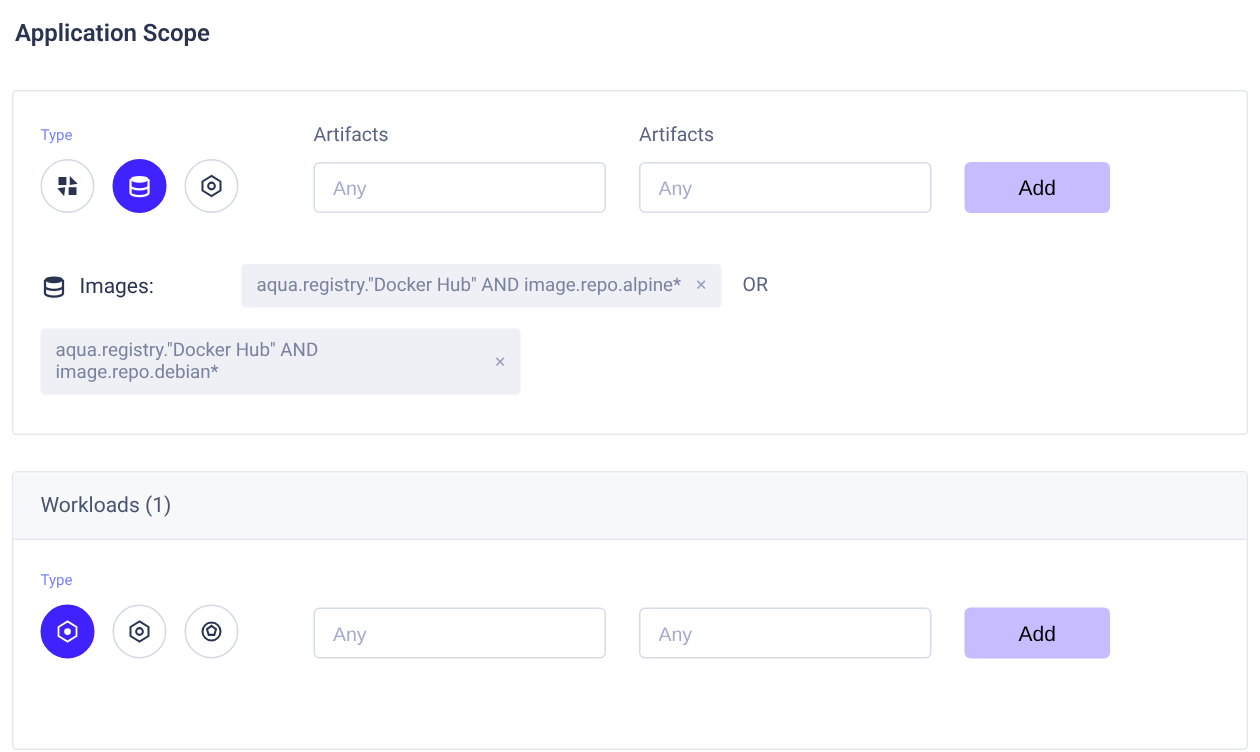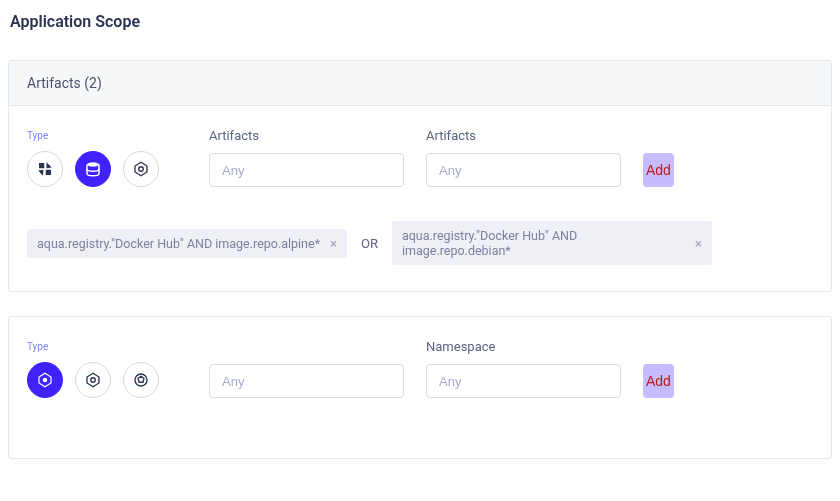--- a/index.html
+++ b/index.html
@@ -81,23 +81,23 @@
     border: 1px solid #d8dce8;
     border-radius: 4px;
     padding: 0 12px;
     font-size: 13px;
     color: #4a5470;
     background: #fff;
   }
   input.text::placeholder { color: #a5accb; }
   .add-btn {
     height: 34px;
-    padding: 0 3px;
+    padding: 0 36px;
     background: #c6bcff;
-    color: #b91c1c;
+    color: #000000;
     font-size: 14px;
     border: none;
     border-radius: 4px;
     cursor: pointer;
     font-weight: 500;
   }
   .summary-row {
     display: flex;
     align-items: center;
     gap: 14px;
@@ -133,21 +133,20 @@
     font-size: 13px;
     color: #5a6482;
   }
 </style>
 </head>
 <body>
 
 <h1 class="page-title">Application Scope</h1>
 
 <div class="panel">
-  <div class="panel-header">Artifacts (2)</div>
   <div class="panel-body">
     <div class="row">
       <div class="col-type">
         <div class="label">Type</div>
         <div class="type-icons">
           <div class="icon-btn">
             <svg viewBox="0 0 24 24" fill="currentColor">
                 <path d="M4 4h7v7H4zM13 13h7v7h-7zM14 3l7 7-7 1zM3 14l7-1-1 8z"></path>
               </svg>
           </div>
@@ -172,34 +171,43 @@
       </div>
       <div class="col-field">
         <div class="label-neutral">Artifacts</div>
         <input class="text" type="text" placeholder="Any" style="">
       </div>
       <div>
         <button class="add-btn">Add</button>
       </div>
     </div>
     <div class="summary-row">
+      <div class="summary-label">
+        <svg viewBox="0 0 24 24" fill="currentColor">
+            <ellipse cx="12" cy="6" rx="8" ry="3"></ellipse>
+            <path d="M4 6v6c0 1.66 3.58 3 8 3s8-1.34 8-3V6" fill="none" stroke="currentColor" stroke-width="2"></path>
+            <path d="M4 12v6c0 1.66 3.58 3 8 3s8-1.34 8-3v-6" fill="none" stroke="currentColor" stroke-width="2"></path>
+          </svg>
+        <span>Images:</span>
+      </div>
       <div class="chip">
         <span>aqua.registry."Docker Hub" AND image.repo.alpine*</span>
         <span class="x">×</span>
       </div>
       <span class="or">OR</span>
       <div class="chip">
         <span>aqua.registry."Docker Hub" AND image.repo.debian*</span>
         <span class="x">×</span>
       </div>
     </div>
   </div>
 </div>
 
 <div class="panel">
+  <div class="panel-header">Workloads (1)</div>
   <div class="panel-body">
     <div class="row">
       <div class="col-type">
         <div class="label">Type</div>
         <div class="type-icons">
           <div class="icon-btn active">
             <svg viewBox="0 0 24 24" fill="none" stroke="currentColor" stroke-width="1.6">
                 <polygon points="12,3 20,8 20,16 12,21 4,16 4,8"></polygon>
                 <circle cx="12" cy="12" r="2.2" fill="currentColor"></circle>
               </svg>
@@ -215,21 +223,20 @@
                 <circle cx="12" cy="12" r="8"></circle>
                 <path d="M12 7l4 3-1.5 5h-5L8 10z"></path>
               </svg>
           </div>
         </div>
       </div>
       <div class="col-field">
         <input class="text" type="text" placeholder="Any" style="">
       </div>
       <div class="col-field">
-        <div class="label-neutral">Namespace</div>
         <input class="text" type="text" placeholder="Any" style="">
       </div>
       <div>
         <button class="add-btn">Add</button>
       </div>
     </div>
 
   </div>
 </div>
 

